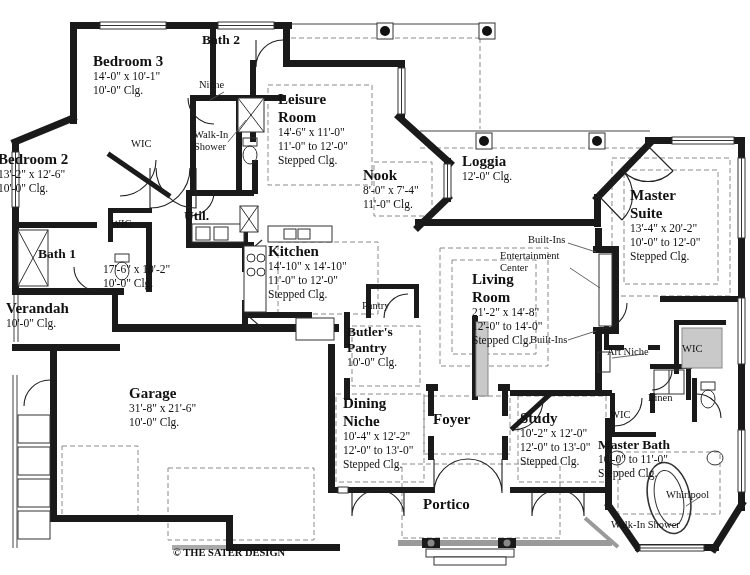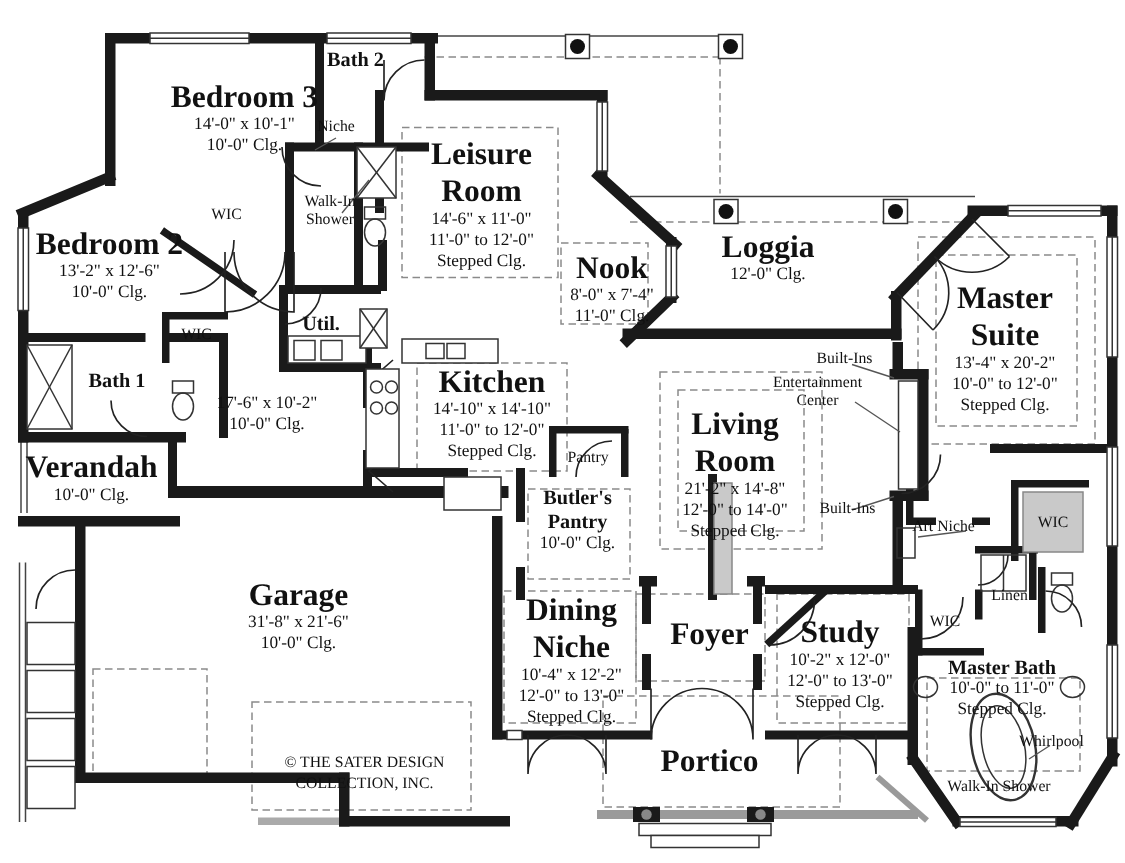--- a/index.html
+++ b/index.html
@@ -1,25 +1,25 @@
 <!DOCTYPE html>
 <html><head>
 <meta charset="utf-8">
 <style>
   html,body{margin:0;padding:0;background:#fff;}
   #plan{position:relative;width:750px;height:575px;background:#ffffff;overflow:hidden;
         font-family:"Liberation Serif","DejaVu Serif",serif;color:#111;}
   #linework{position:absolute;left:0;top:0;}
-  .lbl{position:absolute;transform:translateX(-50%);text-align:center;line-height:1.2;color:#111;z-index:2;}
-  .nm{font-weight:bold;font-size:21px;}
+  .lbl{position:absolute;transform:translateX(-50%);line-height:1.2;color:#111;z-index:2;}
+  .nm{font-weight:bold;font-size:15px;}
   .md{font-weight:bold;font-size:13.5px;}
   .dm{font-size:11.5px;}
   .sm{font-size:10.5px;line-height:1.15;}
   .nw{white-space:nowrap;}
-  .cp{font-weight:normal;font-size:10.5px;line-height:1.3;}
+  .cp{font-weight:bold;font-size:10.5px;line-height:1.3;margin-top:44px;}
 </style>
 </head>
 <body>
 
 <div id="plan">
 
 <svg id="linework" width="750" height="575" viewBox="0 0 750 575">
 
   <g stroke="#444" stroke-width="1" fill="none">
     <line x1="290" y1="24" x2="494" y2="24"></line>
@@ -391,21 +391,21 @@
 <div class="lbl" style="left:385px;top:324px;width:76px">
   <div class="md">Butler's Pantry</div>
   <div class="dm nw">10'-0" Clg.</div>
 </div>
 
 <div class="lbl" style="left:512px;top:152px;width:100px">
   <div class="nm nw">Loggia</div>
   <div class="dm nw">12'-0" Clg.</div>
 </div>
 
-<div class="lbl" style="left:490px;top:270px;width:76px">
+<div class="lbl" style="left:510px;top:270px;width:76px">
   <div class="nm">Living Room</div>
   <div class="dm nw">21'-2" x 14'-8"</div>
   <div class="dm nw">12'-0" to 14'-0"</div>
   <div class="dm nw">Stepped Clg.</div>
 </div>
 
 <div class="lbl" style="left:563px;top:234px;width:70px">
   <div class="sm nw">Built-Ins</div>
 </div>
 

